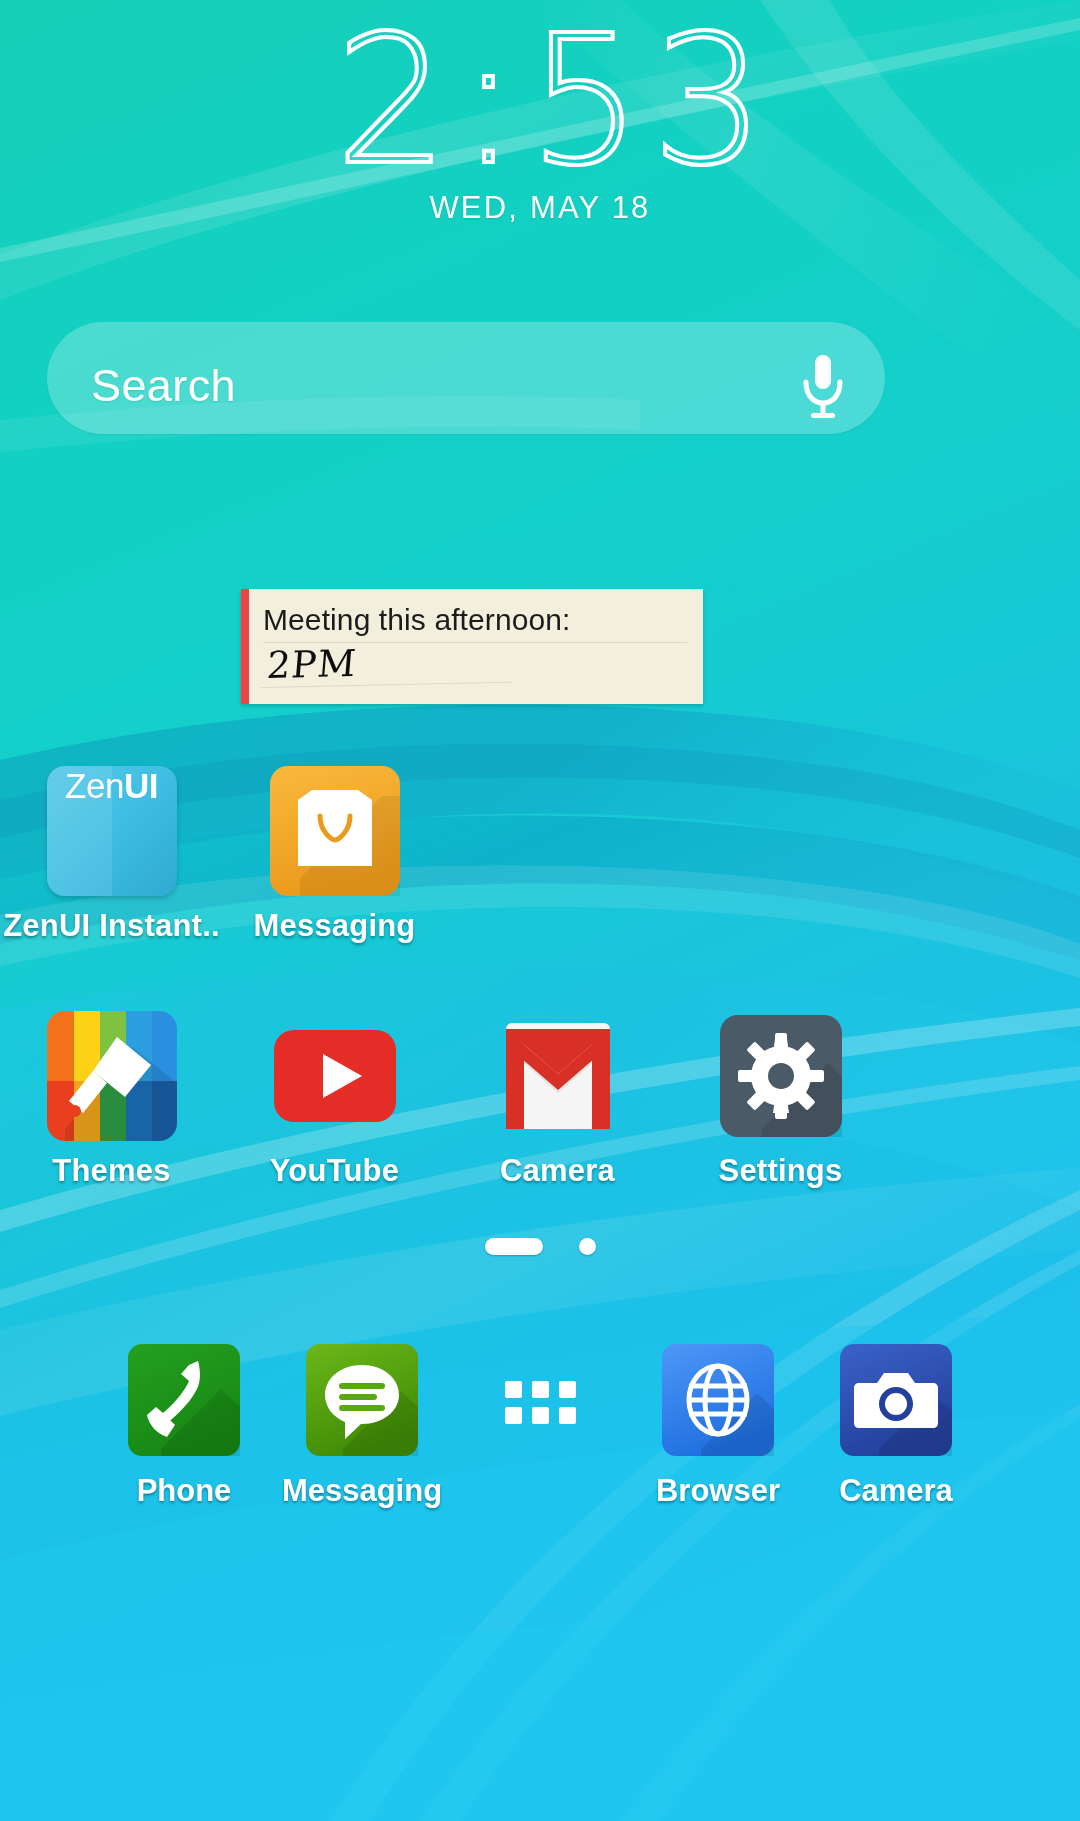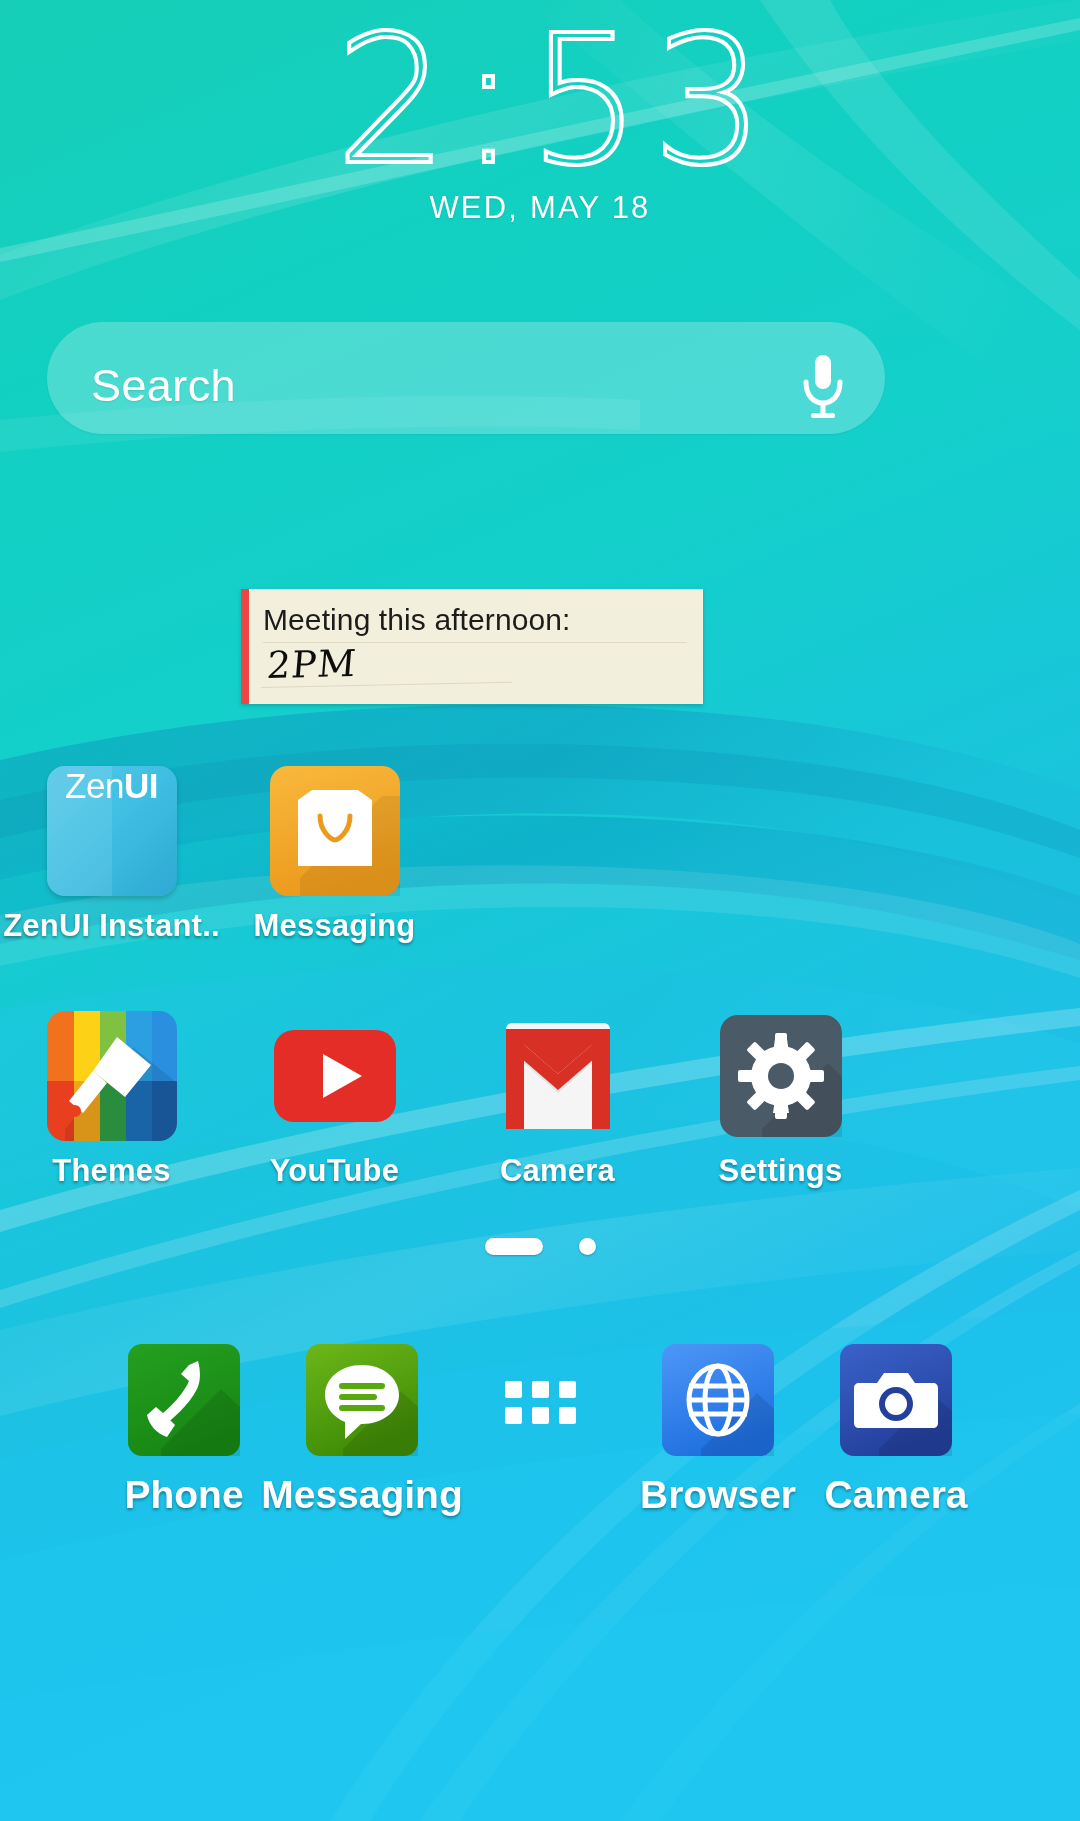--- a/index.html
+++ b/index.html
@@ -178,21 +178,21 @@
     width:178px;
     display:flex; flex-direction:column; align-items:center;
     flex:none;
   }
   .dock-icon-box {
     width:118px; height:118px;
     display:flex; align-items:center; justify-content:center;
   }
   .dock-label {
     margin-top:14px;
-    font-size:39px;
+    font-size:31px;
     color:#ffffff;
     font-weight:700;
     white-space:nowrap;
     text-shadow:0 2px 3px rgba(0,0,0,.35);
   }
   .dock-label.empty { visibility:hidden; }
 </style>
 </head>
 <body>
 

